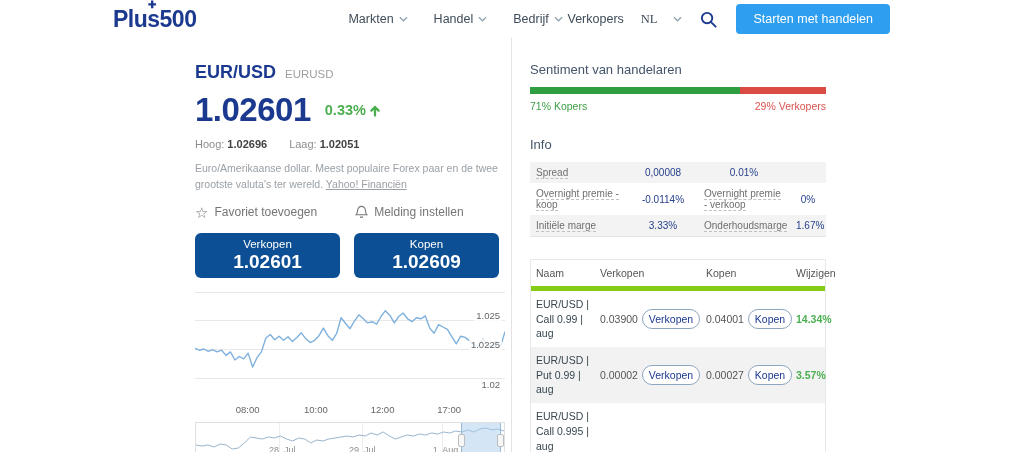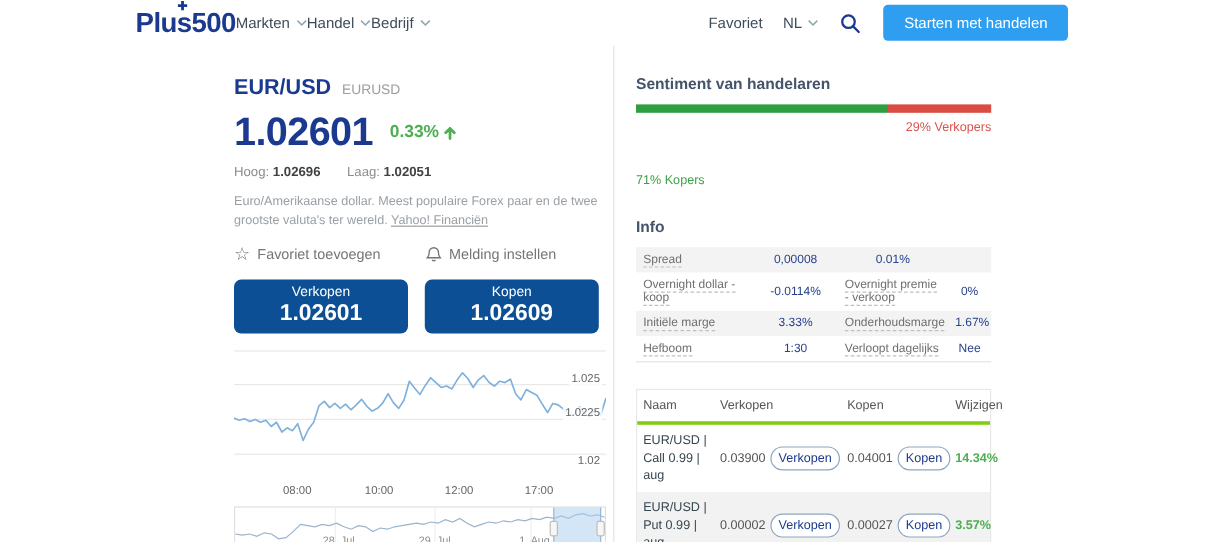--- a/index.html
+++ b/index.html
@@ -3,26 +3,26 @@
 <meta charset="utf-8">
 <style>
   * { margin:0; padding:0; box-sizing:border-box; }
   html,body { width:1024px; height:452px; overflow:hidden; background:#fff;
     font-family:"Liberation Sans", sans-serif; }
   
   .header { height:38px; display:flex; align-items:center; background:#fff; }
   .logo { margin-left:113px; position:relative; font-size:23px; font-weight:bold;
     color:#1b3a8f; letter-spacing:-0.5px; cursor:pointer; }
   .logo-plus { position:absolute; left:35px; top:-7px; font-size:10px; font-weight:bold; color:#1b3a8f; }
-  .topnav { display:flex; }
+  .topnav { margin-left:152px; display:flex; gap:26px; }
   .topnav-item { font-size:12.5px; color:#3e4c59; display:flex; align-items:center; gap:5px; cursor:pointer; }
   .chev { width:9px; height:6px; }
   .hdr-right { margin-left:auto; margin-right:134px; display:flex; align-items:center; gap:17px; }
   .login { font-size:12.5px; color:#3e4c59; cursor:pointer; }
-  .lang { font-size:12.5px; color:#3e4c59; display:flex; align-items:center; gap:5px; cursor:pointer; }
+  .lang { font-size:12.5px; color:#3e4c59; display:flex; align-items:center; gap:16px; cursor:pointer;font-family:Liberation Serif, serif; }
   .search-btn { width:20px; height:20px; cursor:pointer; display:flex; align-items:center; }
   .cta { background:#2e9ef0; color:#fff; font-size:12.5px; border:none; border-radius:4px;
     padding:8px 17px; cursor:pointer; }
   
   .main { display:flex; margin-left:190px; width:640px; height:414px; }
   .left-col { width:322px; border-right:1px solid #e3e3e3; padding:24px 12px 0 5px; }
   .right-col { width:314px; padding:24px 0 0 18px; }
   
   .title-row { display:flex; align-items:baseline; gap:9px; }
   .inst-name { font-size:18px; font-weight:bold; color:#1b3a8f; }
@@ -60,40 +60,40 @@
     background:rgba(170,205,235,.5); border-left:1px solid #9ab9d8; border-right:1px solid #9ab9d8; cursor:grab; }
   .nav-handle { position:absolute; top:11px; width:7px; height:13px; background:#f6f6f6;
     border:1px solid #bdbdbd; border-radius:2px; cursor:ew-resize; }
   .nav-handle.l { left:-4px; } .nav-handle.r { right:-4px; }
   .tf-row { margin-top:10px; display:flex; }
   .tf { width:33px; height:25px; background:#fff; border:1px solid #d9d9d9; margin-left:-1px;
     font-size:10.5px; color:#6b6b6b; cursor:pointer; display:flex; align-items:center; justify-content:center; }
   .tf.selected { border:1px solid #3f6fbf; color:#3f6fbf; border-radius:3px; position:relative; z-index:2; }
   .tf.icon-btn { width:37px; background:#c9c9c9; border-color:#bdbdbd; }
   
-  .sec-title { font-size:13px; color:#44546a; font-weight:bold; }
+  .sec-title { font-size:13px; color:#44546a; font-weight:normal; }
   .sent-bar { margin-top:10px; display:flex; height:7px; width:296px; }
   .sent-buy { background:#2f9e41; }
   .sent-sell { background:#da4b42; flex:1; }
   .sent-labels { width:296px; display:flex; justify-content:space-between; margin-top:6px; font-size:10.5px; }
-  .sent-labels .buyers { color:#3fa046;margin-top:44px; }
+  .sent-labels .buyers { color:#3fa046; }
   .sent-labels .sellers { color:#d9534f; }
   .info-sec { margin-top:25px; }
   .info-table { margin-top:10px; width:296px; border-bottom:1px solid #e4e4e4; }
   .info-row { display:grid; grid-template-columns:98px 70px 92px 36px; align-items:center; }
   .info-row:nth-child(odd) { background:#f3f3f3; }
   .info-cell { padding:5px 6px; font-size:10px; }
   .info-label { color:#6f6f6f; }
   .info-label span { border-bottom:1px dashed #c0c0c0; cursor:help; }
   .info-val { color:#27418c; text-align:center; white-space:nowrap; }
   .rel-sec { margin-top:22px; }
   .rel-table { margin-top:9px; width:296px; border:1px solid #e8e8e8; }
   .rel-hdr, .rel-row { display:grid; grid-template-columns:64px 42px 64px 42px 48px 1fr;
     align-items:center; }
-  .rel-hdr { border-bottom:3px solid #84cc16; }
+  .rel-hdr { border-bottom:5px solid #84cc16; }
   .rel-hdr .rel-cell { font-size:10.5px; color:#555; padding:7px 5px; }
   .rel-cell { padding:6px 5px; font-size:10.5px; }
   .rel-row:nth-child(odd) { background:#f2f2f2; }
   .rel-name { color:#37474f; line-height:1.4; cursor:pointer; }
   .rel-price { color:#555; }
   .pill { border:1px solid #8fa6c0; background:#fff; color:#1b3a8f; font-size:10.5px;
     border-radius:10px; padding:3px 0; width:58px; cursor:pointer; font-family:inherit; }
   .pill.buy { width:44px; }
   .rel-chg { text-align:right; font-weight:bold; color:#4caf50; }
   .ta-r { text-align:right; }
@@ -120,21 +120,21 @@
         </svg>
     </div>
     <div class="topnav-item">
       <span>Bedrijf</span>
       <svg class="chev" viewBox="0 0 10 6">
           <polyline points="1,1 5,5 9,1" fill="none" stroke="#90a4ae" stroke-width="1.4"></polyline>
         </svg>
     </div>
   </div>
   <div class="hdr-right">
-    <span class="login">Favoriet</span>
+    <span class="login">Verkopers</span>
     <div class="lang">
       <span>NL</span>
       <svg class="chev" viewBox="0 0 10 6">
           <polyline points="1,1 5,5 9,1" fill="none" stroke="#90a4ae" stroke-width="1.4"></polyline>
         </svg>
     </div>
     <div class="search-btn">
       <svg viewBox="0 0 20 20" width="19" height="19">
           <circle cx="8.5" cy="8.5" r="5.5" fill="none" stroke="#1b3a8f" stroke-width="2"></circle>
           <line x1="13" y1="13" x2="17.5" y2="17.5" stroke="#1b3a8f" stroke-width="2" stroke-linecap="round"></line>
@@ -258,36 +258,30 @@
 
     <div class="info-sec">
       <div class="sec-title">Info</div>
       <div class="info-table">
         <div class="info-row">
           <div class="info-cell info-label"><span>Spread</span></div>
           <div class="info-cell info-val">0,00008</div>
           <div class="info-cell info-val">0.01%</div>
         </div>
         <div class="info-row">
-          <div class="info-cell info-label"><span>Overnight dollar - koop</span></div>
+          <div class="info-cell info-label"><span>Overnight premie - koop</span></div>
           <div class="info-cell info-val">-0.0114%</div>
           <div class="info-cell info-label"><span>Overnight premie - verkoop</span></div>
           <div class="info-cell info-val">0%</div>
         </div>
         <div class="info-row">
           <div class="info-cell info-label"><span>Initiële marge</span></div>
           <div class="info-cell info-val">3.33%</div>
           <div class="info-cell info-label"><span>Onderhoudsmarge</span></div>
           <div class="info-cell info-val">1.67%</div>
-        </div>
-        <div class="info-row">
-          <div class="info-cell info-label"><span>Hefboom</span></div>
-          <div class="info-cell info-val">1:30</div>
-          <div class="info-cell info-label"><span>Verloopt dagelijks</span></div>
-          <div class="info-cell info-val">Nee</div>
         </div>
       </div>
     </div>
 
     <div class="rel-sec">
       <div class="rel-table">
         <div class="rel-hdr">
           <div class="rel-cell">Naam</div>
           <div class="rel-cell">Verkopen</div>
           <div class="rel-cell"></div>

